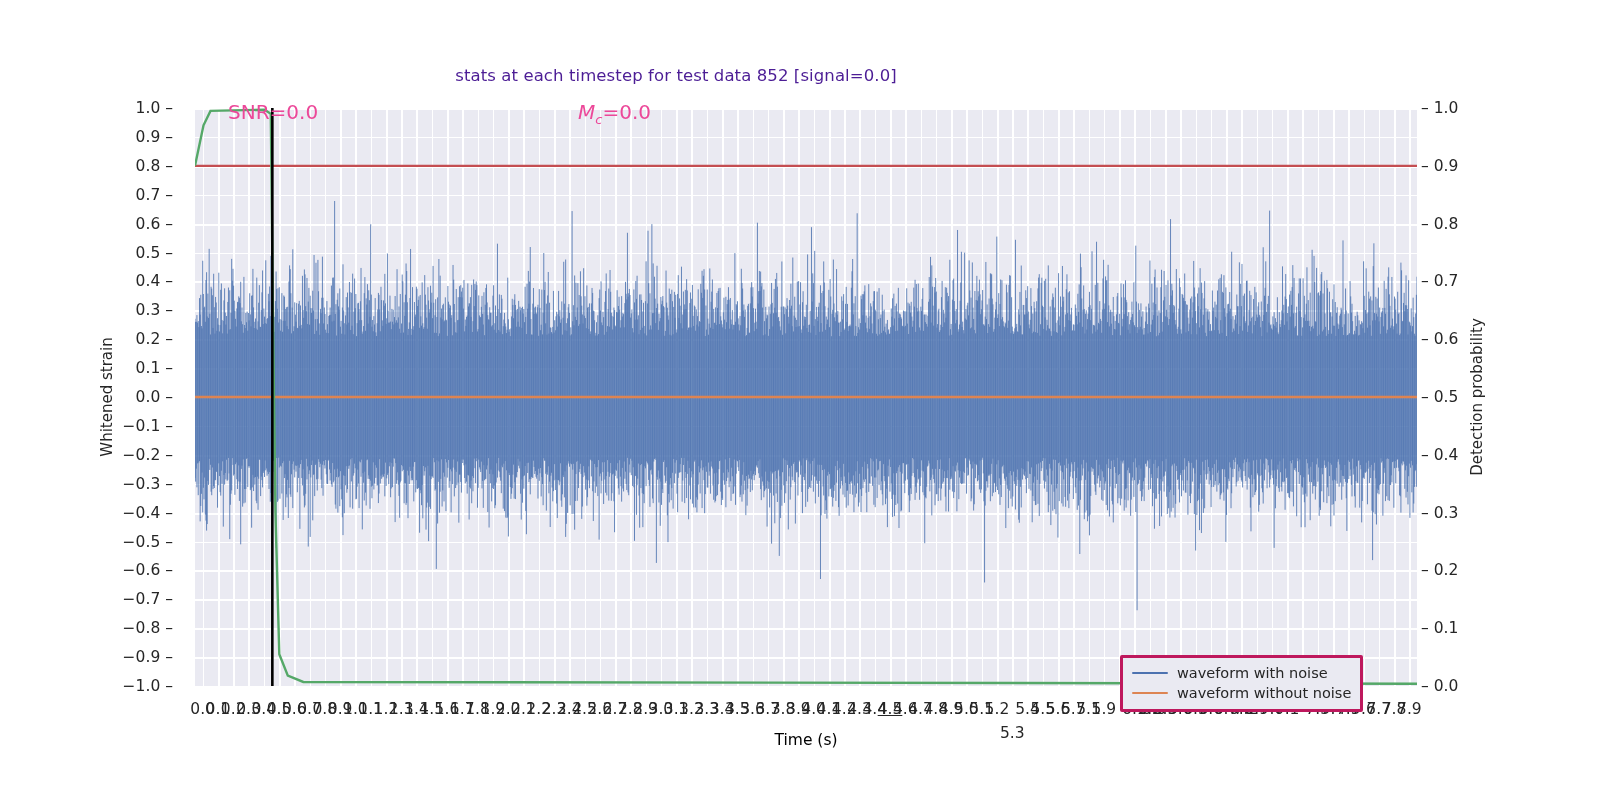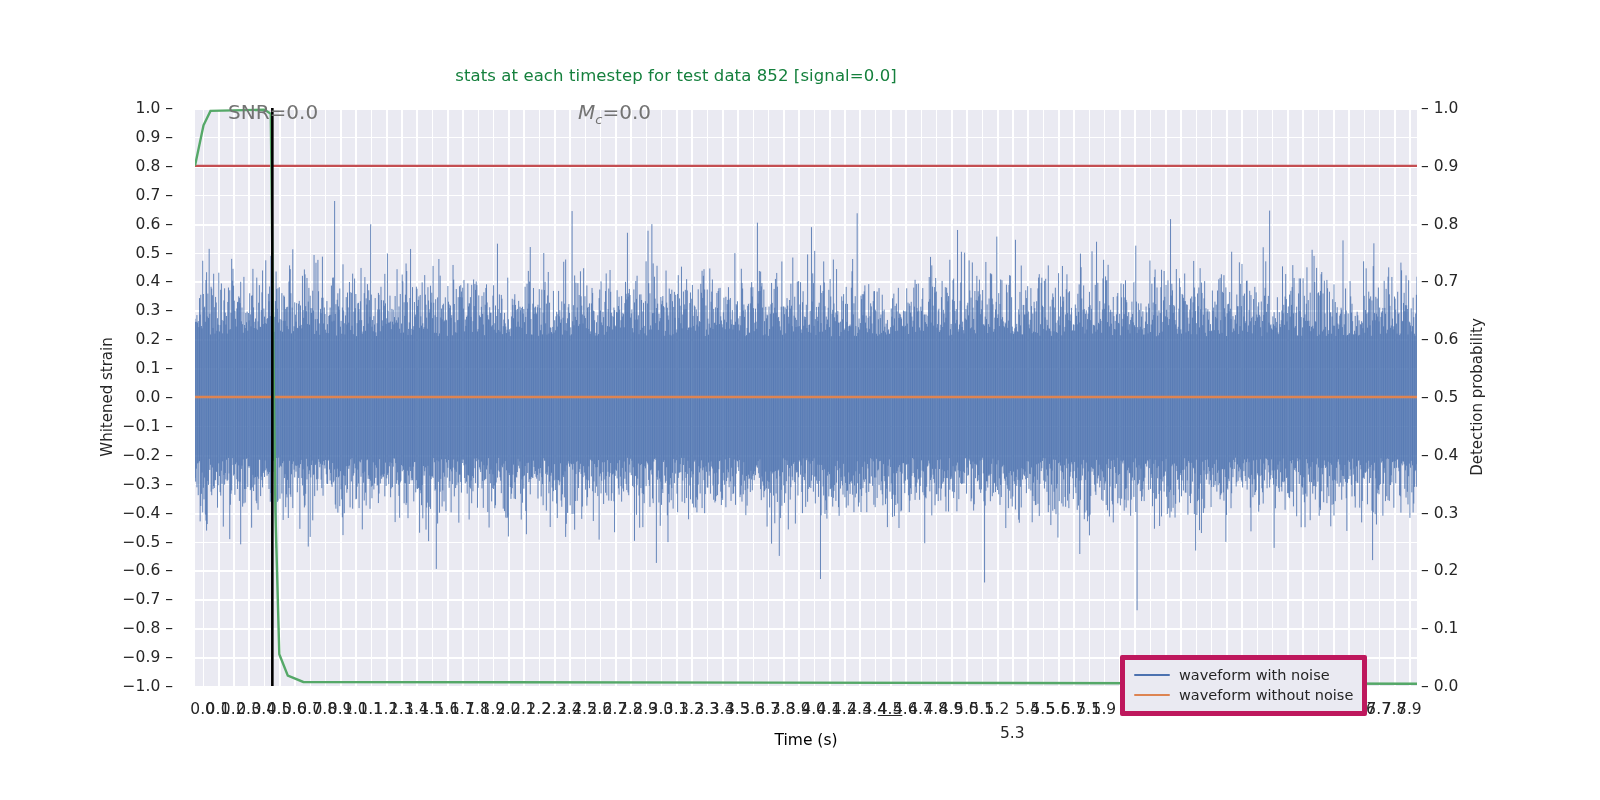--- a/index.html
+++ b/index.html
@@ -6,21 +6,21 @@
   body{
     width:1600px;height:800px;background:#ffffff;overflow:hidden;
     font-family:"DejaVu Sans","Liberation Sans",sans-serif;
     color:#262626;
   }
   #root{position:relative;width:1600px;height:800px;}
 
   
   .fig-title{
     position:absolute;left:0;top:66px;width:1352px;text-align:center;
-    font-size:16.5px;color:#15803d;letter-spacing:.1px;
+    font-size:16.5px;color:#4c1d95;letter-spacing:.1px;
   }
 
   
   .axes{
     position:absolute;left:195px;top:108px;width:1222px;height:578px;
     background:#eaeaf2;
   }
   .gridv,.gridh{position:absolute;background:#ffffff;}
   .gridv{width:1.6px;height:100%;top:0;}
   .gridh{height:1.6px;width:100%;left:0;}
@@ -58,29 +58,29 @@
     position:absolute;left:1477px;top:397px;font-size:15px;color:#262626;
     transform:translate(-50%,-50%) rotate(-90deg);white-space:nowrap;
   }
   .xlabel{
     position:absolute;left:806px;top:731px;font-size:15.5px;color:#000000;
     transform:translateX(-50%);white-space:nowrap;
   }
 
   
   .annot{
-    position:absolute;font-size:20px;color:#737373;white-space:nowrap;text-align:right;
+    position:absolute;font-size:20px;color:#ec4899;white-space:nowrap;text-align:right;
   }
   .annot .it{font-style:italic;}
   .annot sub{font-size:13px;font-style:italic;vertical-align:sub;}
 
   
   .legend{
     position:absolute;left:1120px;top:655px;
-    background:#eaeaf2;border:5px solid #be185d;border-radius:2px;
+    background:#eaeaf2;border:3px solid #be185d;border-radius:2px;
     padding:5px 9px 6px 9px;
   }
   .legend-row{display:flex;align-items:center;height:20px;}
   .legend-swatch{width:36px;height:2.4px;margin-right:9px;border-radius:1px;}
   .legend-text{font-size:14.5px;color:#262626;white-space:nowrap;}
 </style>
 </head>
 <body>
 
 <div id="root">

